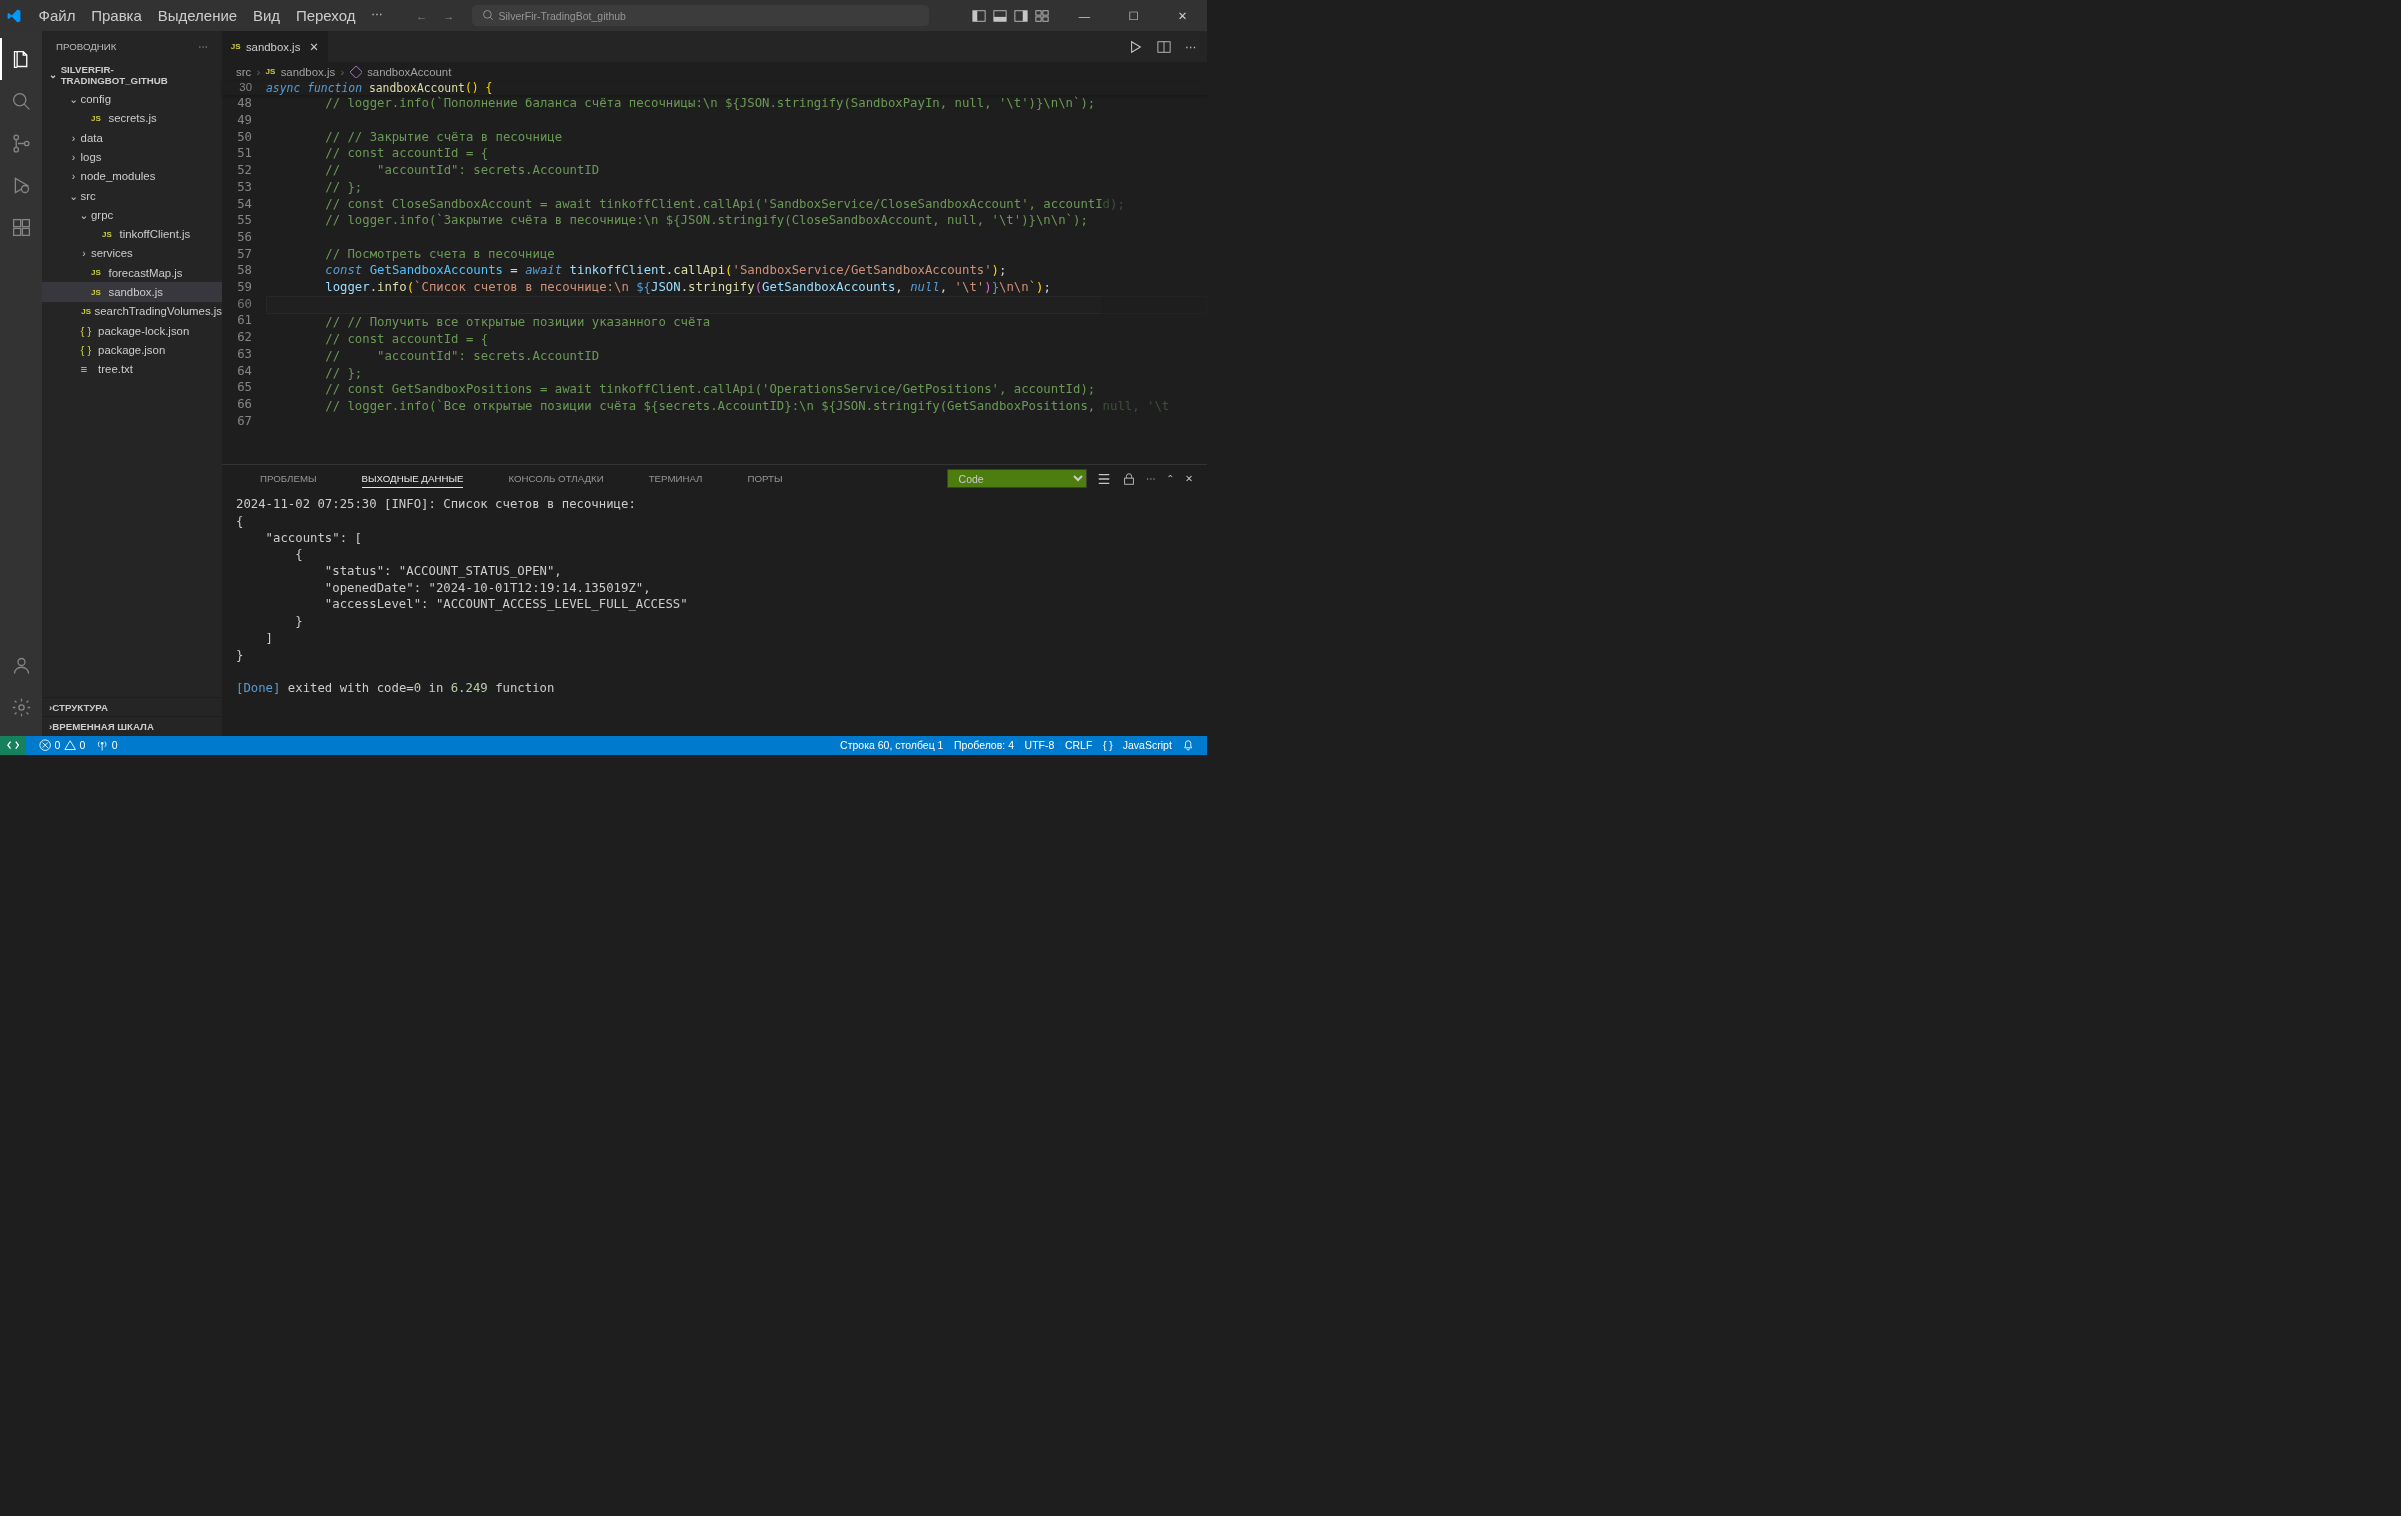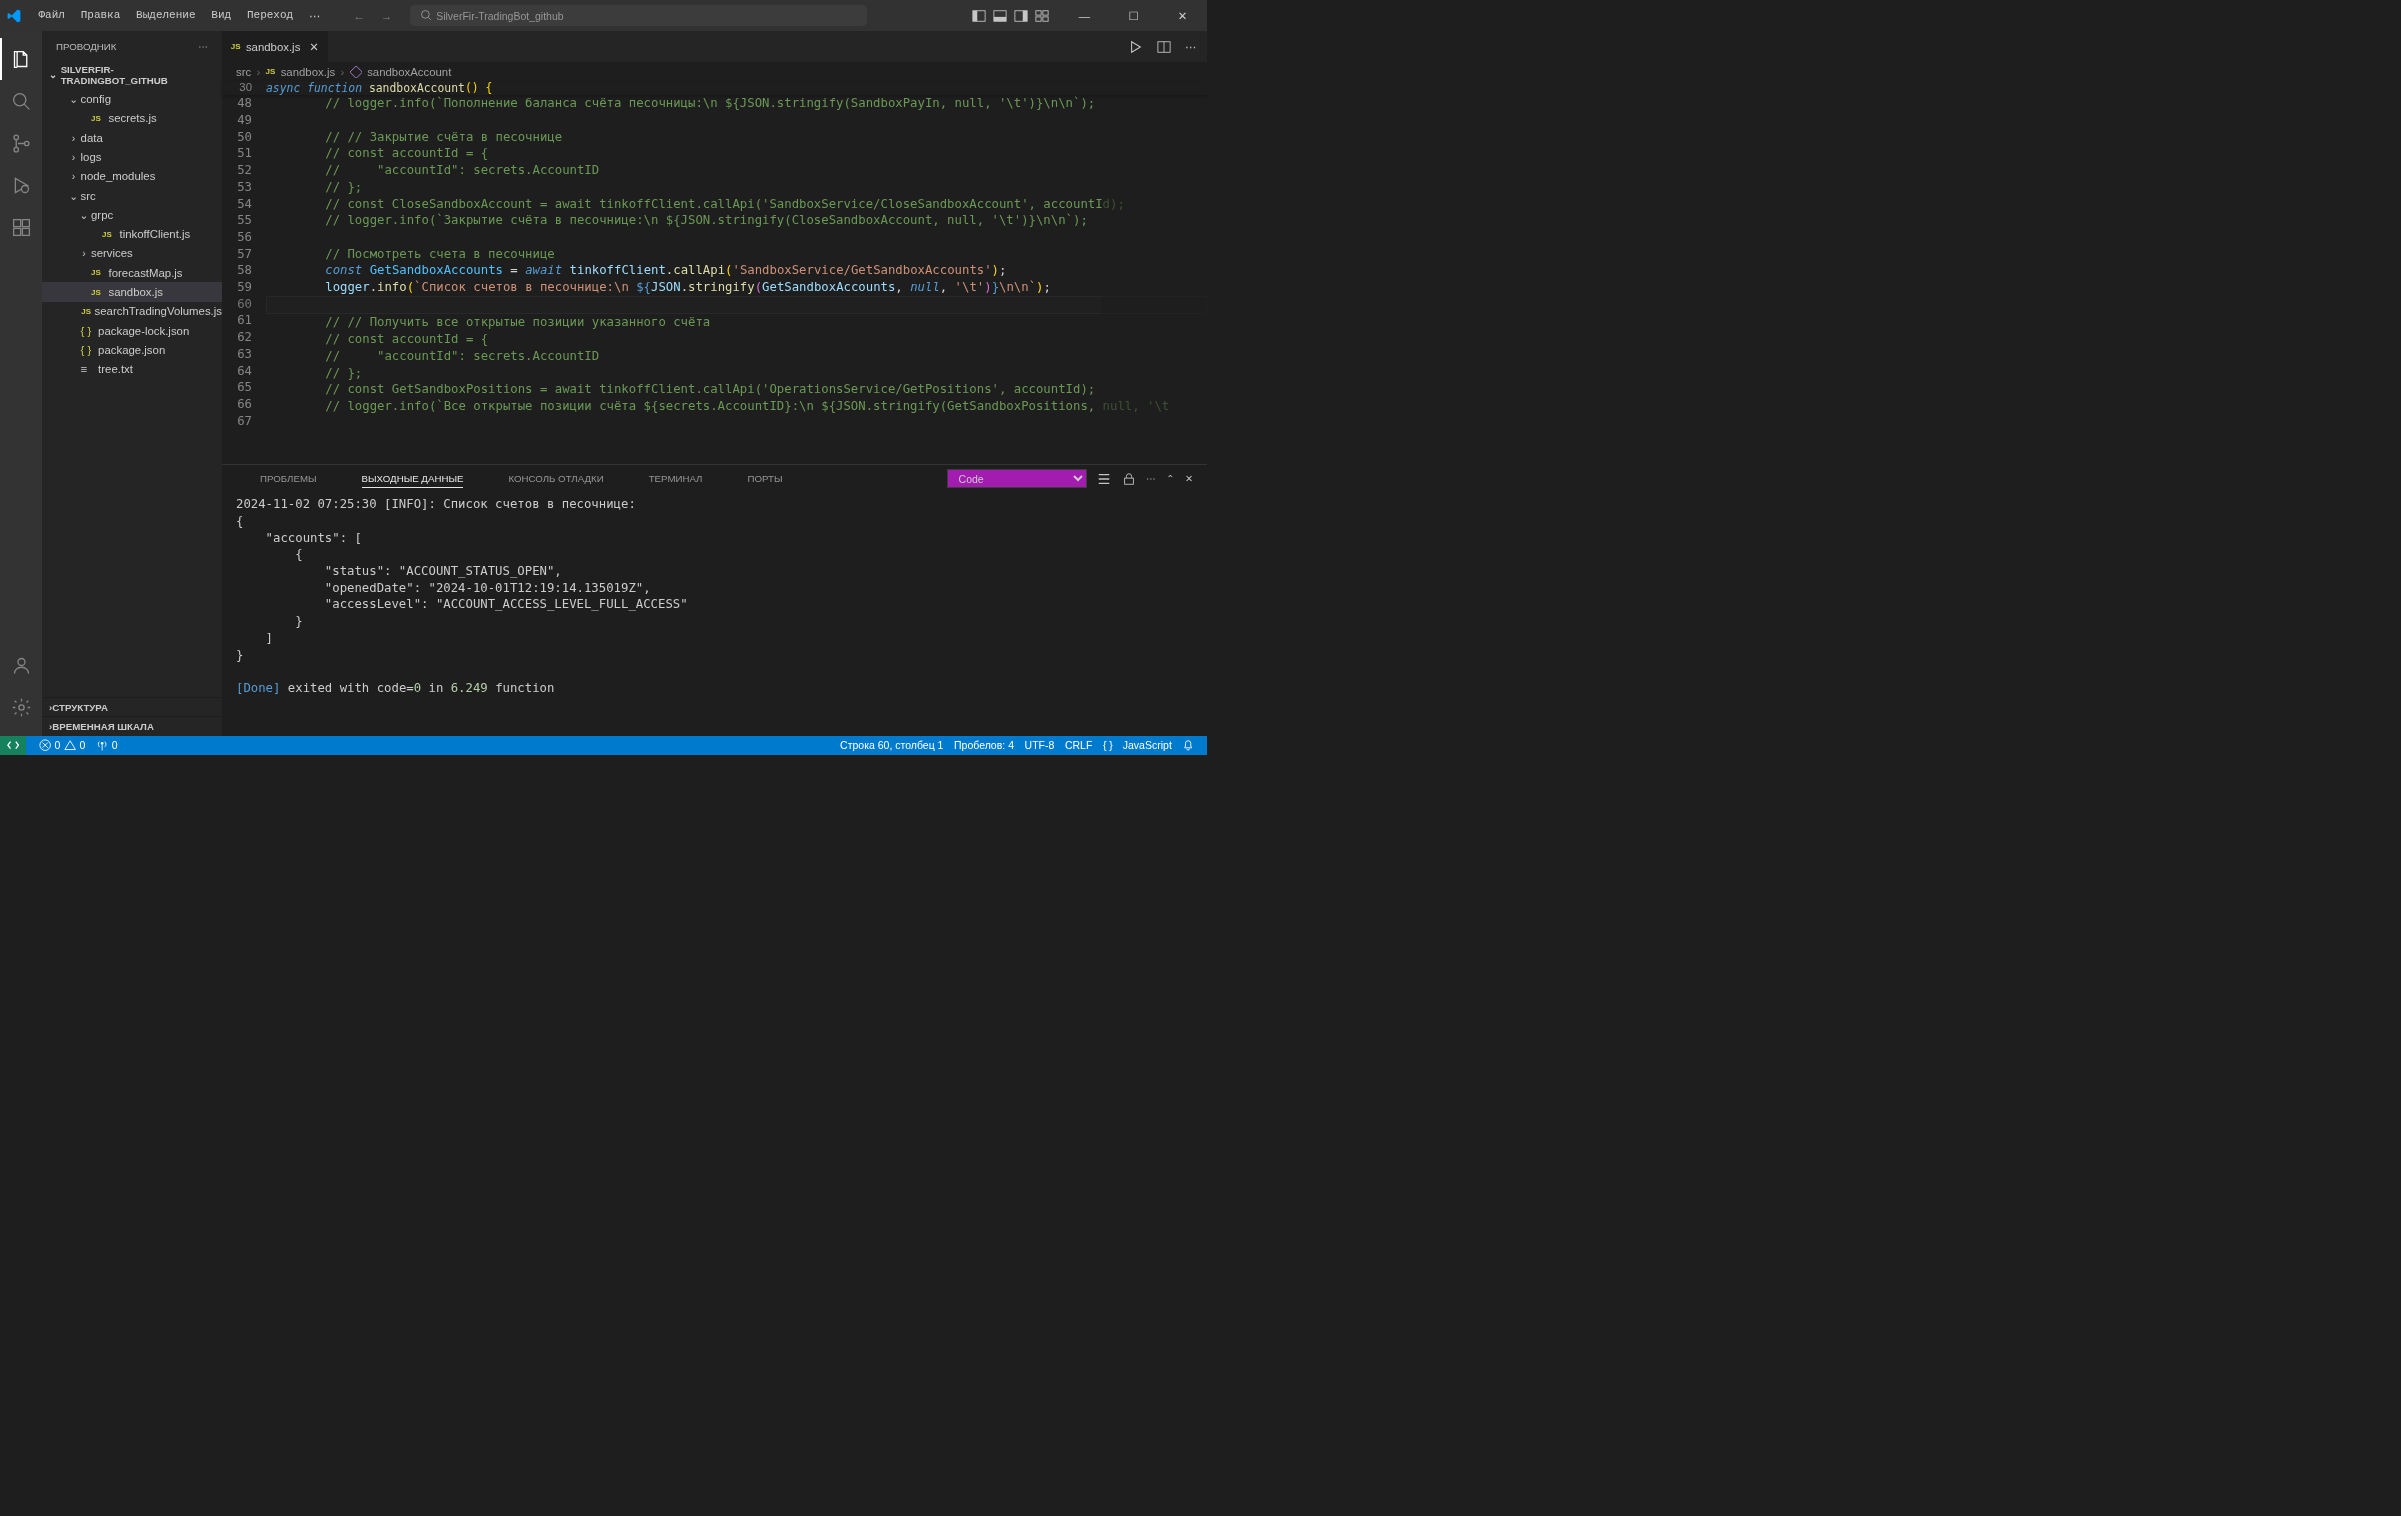--- a/index.html
+++ b/index.html
@@ -15,21 +15,21 @@
 .titlebar {
   height: 31px;
   background: #323233;
   display: flex;
   align-items: center;
   padding: 0 7px;
   -webkit-app-region: drag;
 }
 .titlebar .logo { width: 14px; height: 14px; margin-right: 10.5px; }
 .menu { display: flex; gap: 1.8px; }
-.menu-item { padding: 3.5px 7px; cursor: pointer; color: #cccccc; font-size: 11px; font-family: Liberation Mono, monospace; }
+.menu-item { padding: 3.5px 7px; cursor: pointer; color: #cccccc; font-size: 15px; }
 .menu-ellipsis { padding: 3.5px 7px; color: #cccccc; }
 .nav-arrows { display: flex; margin-left: 26px; gap: 16px; }
 .nav-arrow { color: #858585; cursor: pointer; }
 .search-box {
   flex: 0 0 457px;
   margin-left: 17.6px;
   height: 21px;
   background: #3c3c3c;
   border: 0.9px solid #3c3c3c;
   border-radius: 4.4px;
@@ -168,21 +168,21 @@
   background: #1e1e1e;
 }
 .panel-tabs {
   height: 28px; display: flex; align-items: center;
   padding: 0 14px; gap: 21px; font-size: 9.7px;
 }
 .panel-tab { color: #969696; cursor: pointer; padding: 3.5px 0; margin-left: 24px; }
 .panel-tab.active { color: #e7e7e7; border-bottom: 0.9px solid #e7e7e7; }
 .panel-right { margin-left: auto; display: flex; align-items: center; gap: 10.5px; }
 .panel-select {
-  background: #a21caf; border: 0.9px solid #3c3c3c;
+  background: #4d7c0f; border: 0.9px solid #3c3c3c;
   color: #cccccc; padding: 1.8px 21px 1.8px 7px;
   font-size: 10.5px; width: 140px;
 }
 .panel-icon { color: #c5c5c5; cursor: pointer; }
 .output {
   flex: 1; padding: 3.5px 14px;
   font-family: Consolas, monospace; font-size: 12.3px;
   line-height: 16.7px; white-space: pre; color: #cccccc;
   overflow: auto;
 }

